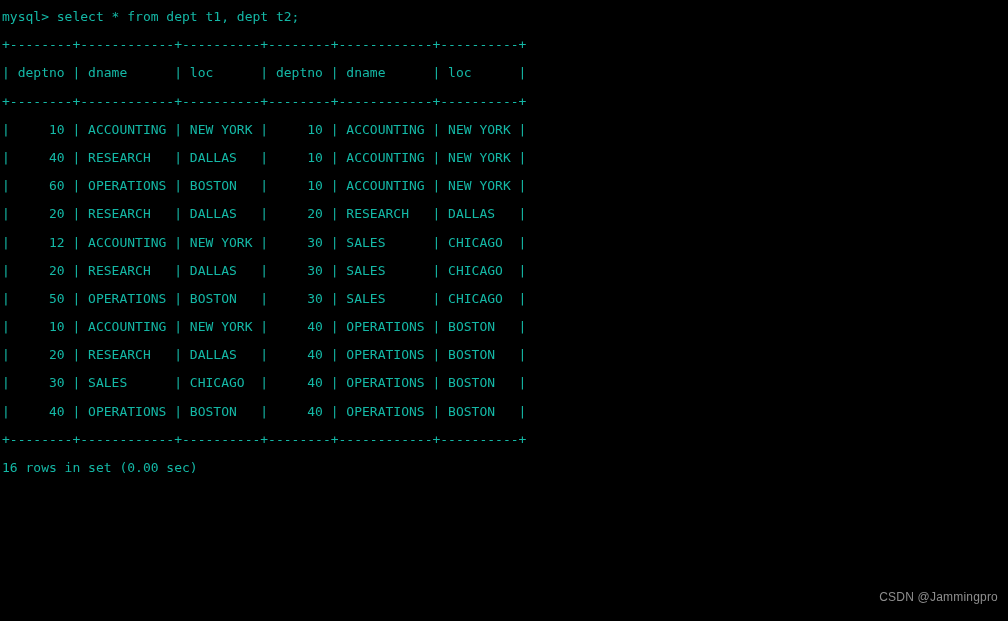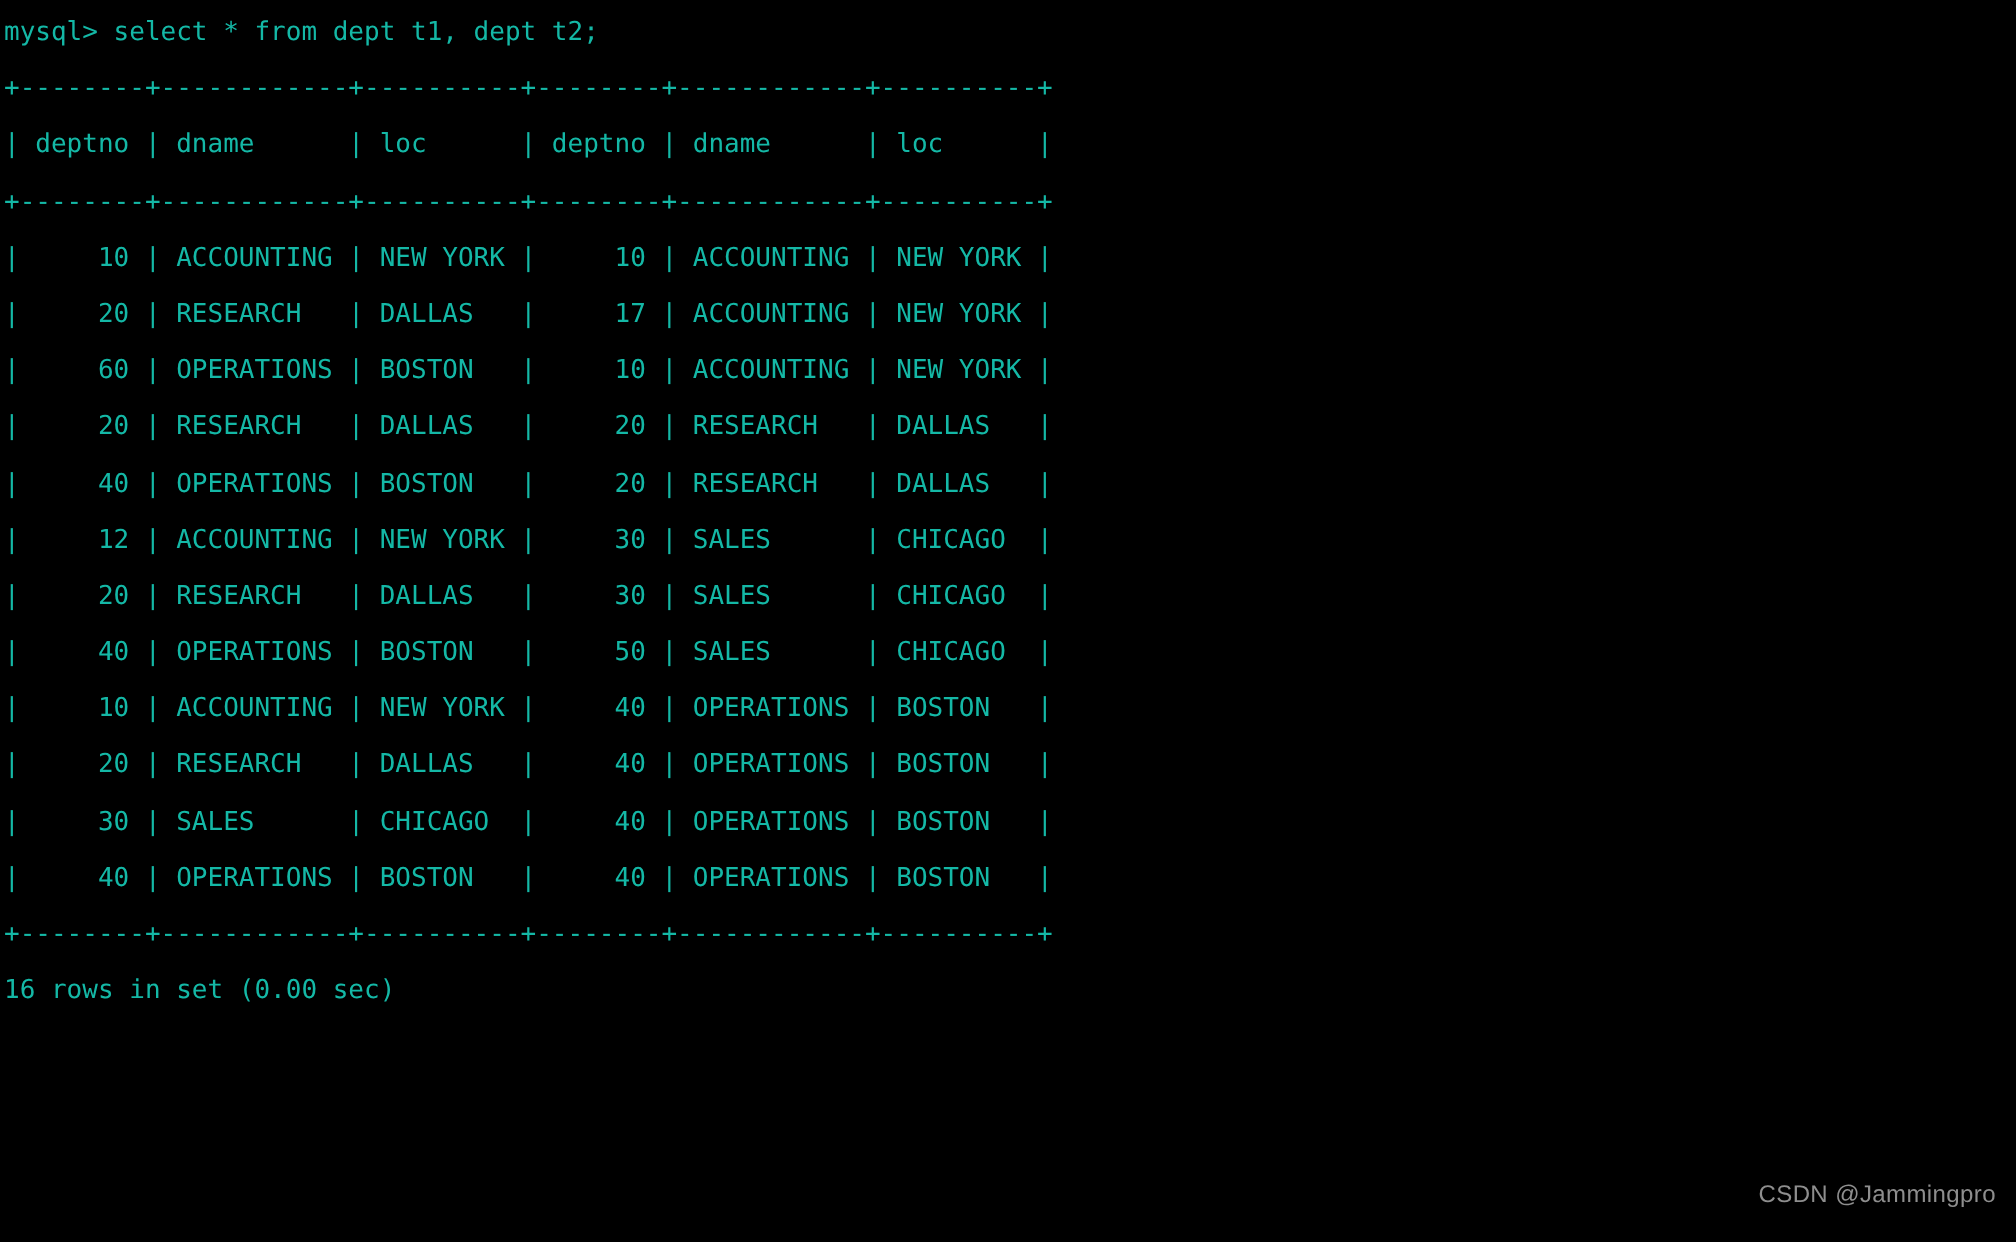--- a/index.html
+++ b/index.html
@@ -49,27 +49,26 @@
 
 <div id="terminal">
 
   <div class="line">mysql&gt; select * from dept t1, dept t2;</div>
 
   <div class="line">+--------+------------+----------+--------+------------+----------+</div>
   <div class="line">| deptno | dname      | loc      | deptno | dname      | loc      |</div>
   <div class="line">+--------+------------+----------+--------+------------+----------+</div>
 
   <div class="line">|     10 | ACCOUNTING | NEW YORK |     10 | ACCOUNTING | NEW YORK |</div>
-  <div class="line">|     20 | RESEARCH   | DALLAS   |     17 | ACCOUNTING | NEW YORK |</div>
+  <div class="line">|     40 | RESEARCH   | DALLAS   |     10 | ACCOUNTING | NEW YORK |</div>
   <div class="line">|     60 | OPERATIONS | BOSTON   |     10 | ACCOUNTING | NEW YORK |</div>
   <div class="line">|     20 | RESEARCH   | DALLAS   |     20 | RESEARCH   | DALLAS   |</div>
-  <div class="line">|     40 | OPERATIONS | BOSTON   |     20 | RESEARCH   | DALLAS   |</div>
   <div class="line">|     12 | ACCOUNTING | NEW YORK |     30 | SALES      | CHICAGO  |</div>
   <div class="line">|     20 | RESEARCH   | DALLAS   |     30 | SALES      | CHICAGO  |</div>
-  <div class="line">|     40 | OPERATIONS | BOSTON   |     50 | SALES      | CHICAGO  |</div>
+  <div class="line">|     50 | OPERATIONS | BOSTON   |     30 | SALES      | CHICAGO  |</div>
   <div class="line">|     10 | ACCOUNTING | NEW YORK |     40 | OPERATIONS | BOSTON   |</div>
   <div class="line">|     20 | RESEARCH   | DALLAS   |     40 | OPERATIONS | BOSTON   |</div>
   <div class="line">|     30 | SALES      | CHICAGO  |     40 | OPERATIONS | BOSTON   |</div>
   <div class="line">|     40 | OPERATIONS | BOSTON   |     40 | OPERATIONS | BOSTON   |</div>
 
   <div class="line">+--------+------------+----------+--------+------------+----------+</div>
 
   <div class="line">16 rows in set (0.00 sec)</div>
 
 </div>

